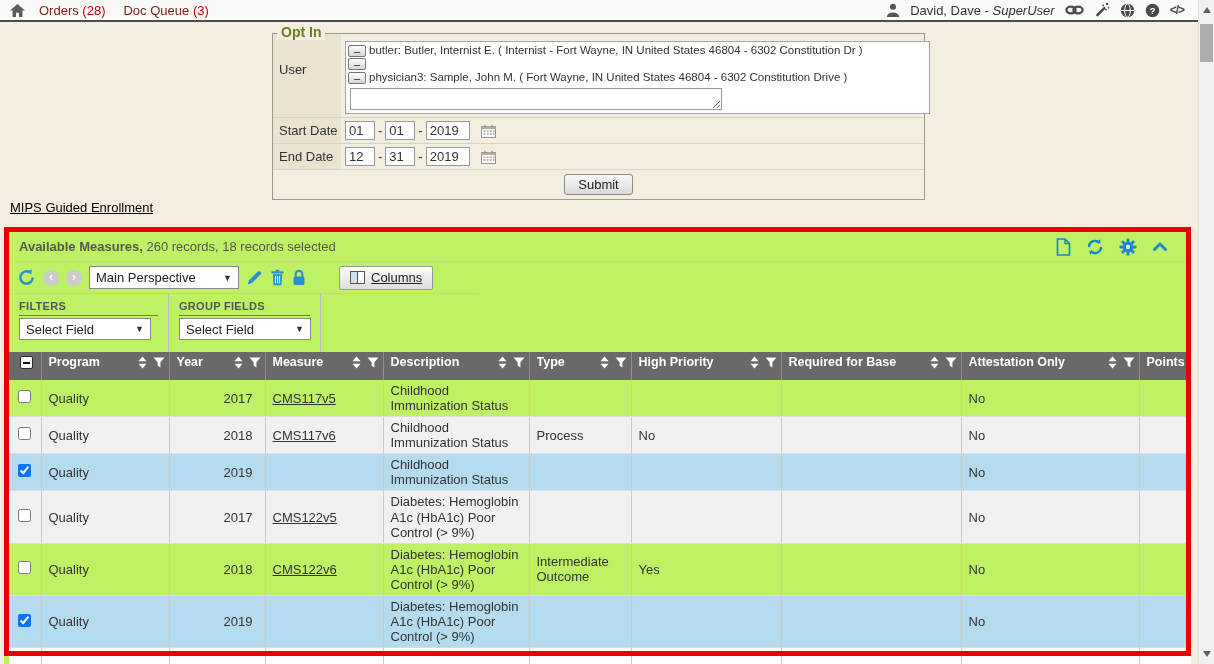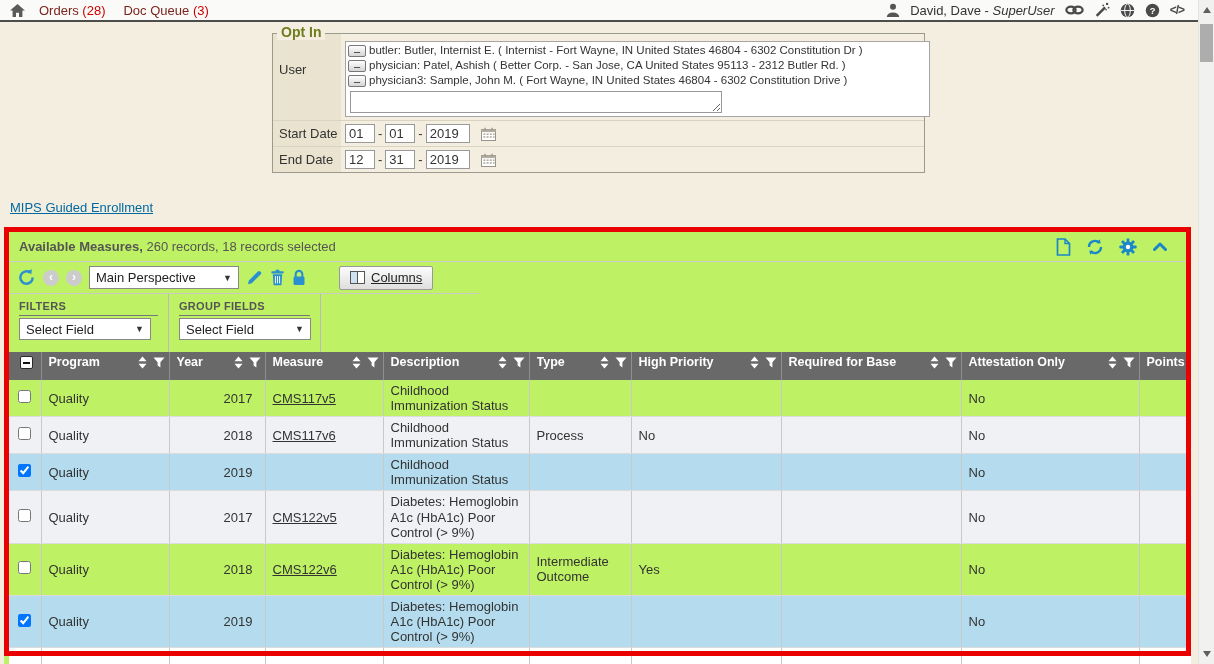--- a/index.html
+++ b/index.html
@@ -46,21 +46,21 @@
   .minus-btn { width:18px; height:12px; flex-shrink:0; font-size:11px; line-height:8px; padding:0; border:1px solid #777; border-radius:2px; background:linear-gradient(#fefefe,#d5d5d5); color:#222; cursor:pointer; }
   .user-ta { display:block; width:372px; height:22px; margin:3px 0 1px 2px; border:1px solid #999; font-family:"Liberation Sans",sans-serif; font-size:11px; resize:both; }
   .d-input { height:19px; border:1px solid #999; background:#fff; font-family:"Liberation Sans",sans-serif; font-size:13px; padding:1px 3px; color:#333; }
   .d2 { width:30px; } .d4 { width:44px; }
   .dash { color:#333; }
   .cal { margin-left:8px; display:flex; align-items:center; cursor:pointer; }
   .submit-row { justify-content:center; padding:4px 0; }
   .submit-btn { font-family:"Liberation Sans",sans-serif; font-size:13px; color:#222; padding:2px 13px; border:1px solid #8a8a8a; border-radius:3px; background:linear-gradient(#f9f9f9,#d9d9d9); cursor:pointer; }
 
   
-  .mips-link { position:absolute; left:10px; top:200px; color:#0369a1; text-decoration:underline; cursor:pointer; }
+  .mips-link { position:absolute; left:10px; top:200px; color:#000000; text-decoration:underline; cursor:pointer; }
 
   
   .panel { position:absolute; left:4px; top:227px; width:1187px; height:437px; background:#bef264; padding:5px 5px 0 5px; overflow:hidden; z-index:20; }
   .red-overlay { position:absolute; left:4px; top:227px; width:1187px; height:429px; border:5px solid #e90000; pointer-events:none; z-index:60; }
 
   .panel-title { height:30px; display:flex; align-items:center; padding:0 10px; border-bottom:1px solid #ccc; }
   .pt-text { color:#555; }
   .pt-text b { font-weight:bold; }
   .title-icons { margin-left:auto; display:flex; align-items:center; gap:15px; padding-right:8px; }
   .title-icons > * { cursor:pointer; }
@@ -165,21 +165,20 @@
     <div class="label-cell" style="padding-top:28px;">User</div>
     <div class="row-content block">
       <div class="user-box" id="user-box">
   <div class="user-entry">
     <button class="minus-btn">–</button>
     <span class="user-text">butler: Butler, Internist E. ( Internist - Fort Wayne, IN United States 46804 - 6302 Constitution Dr )</span>
   </div>
 
   <div class="user-entry">
     <button class="minus-btn">–</button>
-    <span class="user-text">physician: Patel, Ashish ( Better Corp. - San Jose, CA United States 95113 - 2312 Butler Rd. )</span>
   </div>
 
   <div class="user-entry">
     <button class="minus-btn">–</button>
     <span class="user-text">physician3: Sample, John M. ( Fort Wayne, IN United States 46804 - 6302 Constitution Drive )</span>
   </div>
 <textarea class="user-ta" style=""></textarea>
         </div>
     </div>
   </div>
@@ -235,20 +234,23 @@
               <rect x="2.4" y="9.2" width="2" height="1.6"></rect>
               <rect x="5.6" y="9.2" width="2" height="1.6"></rect>
               <rect x="8.8" y="9.2" width="2" height="1.6"></rect>
               <rect x="12" y="9.2" width="1.6" height="1.6"></rect>
             </g>
           </svg>
       </span>
     </div>
   </div>
 
+  <div class="optin-row submit-row row-content" style="display:flex;border-top:1px solid #d9d3c1;">
+    <button class="submit-btn">Submit</button>
+  </div>
 </div>
 
 <a class="mips-link">MIPS Guided Enrollment</a>
 
 <div class="panel">
 
   <div class="panel-title">
     <span class="pt-text"><b>Available Measures,</b><span> 260 records, 18 records selected</span></span>
     <span class="title-icons">
       <svg width="15" height="18" viewBox="0 0 15 18">

